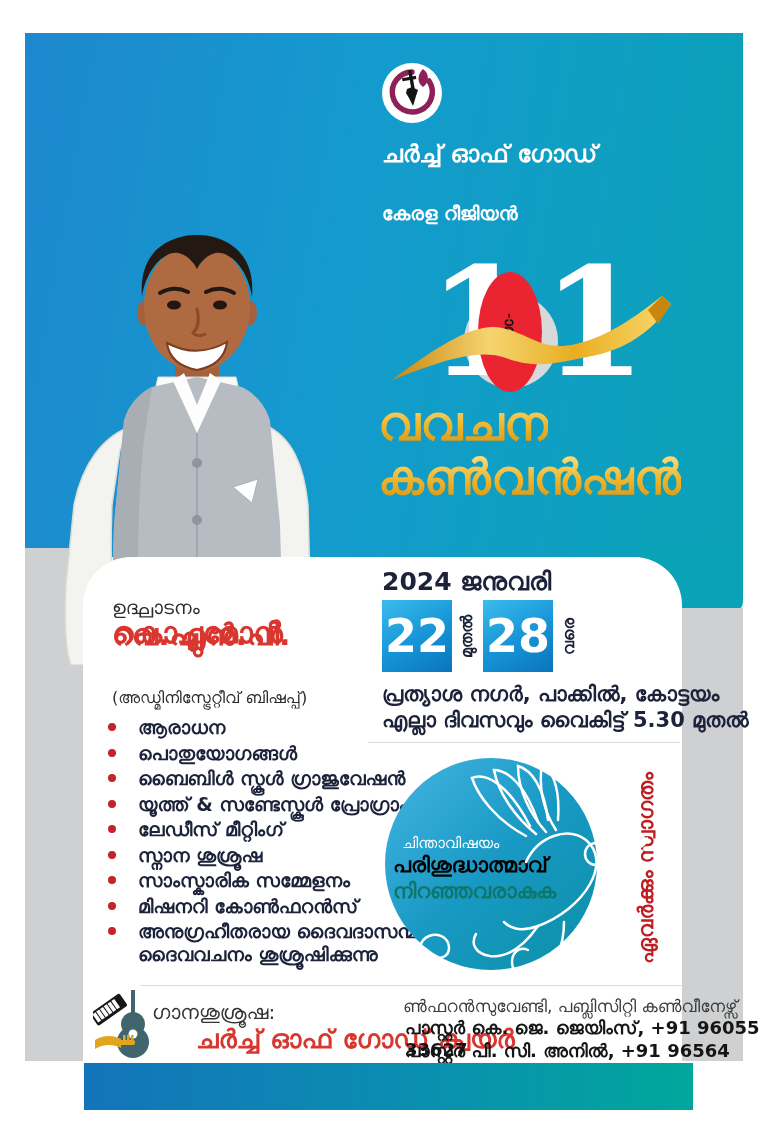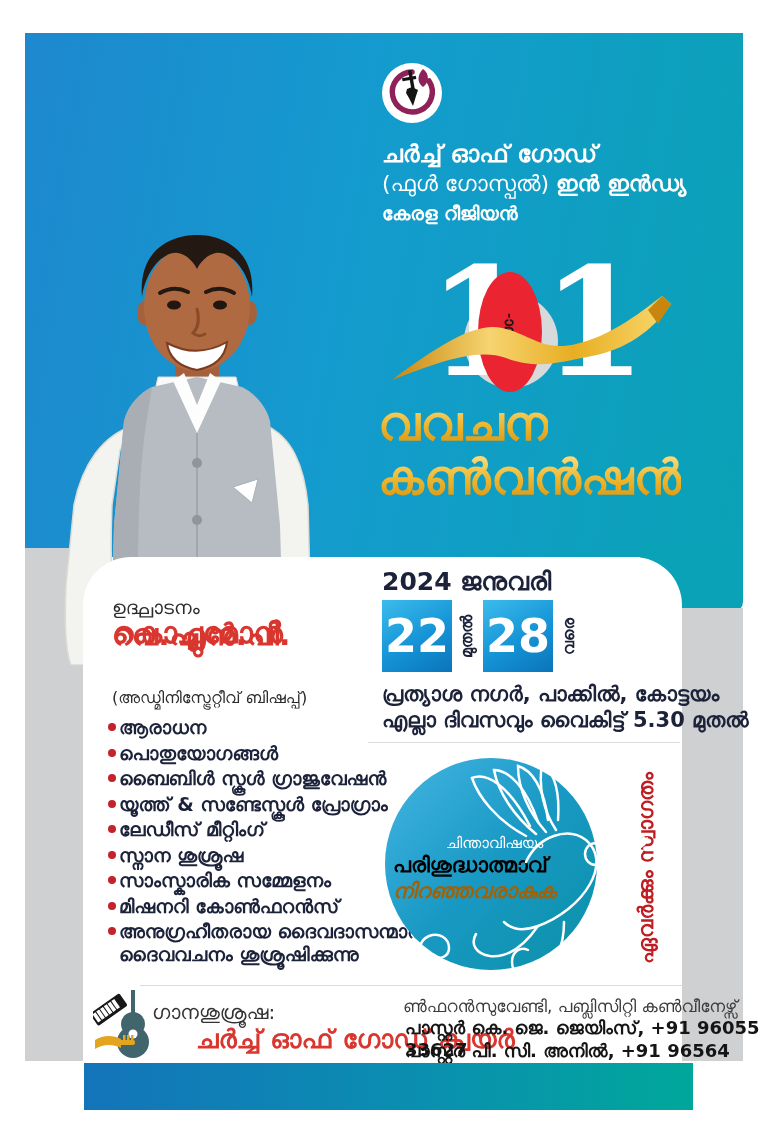--- a/index.html
+++ b/index.html
@@ -62,30 +62,30 @@
   .sep-b{left:140px;top:985px;width:542px;height:1px;background:#dcdcdc;z-index:5;}
 
   
   .inaug-label{left:112px;top:596px;font-size:19px;color:#2b2b2b;z-index:5;}
   .inaug-n1{left:112px;top:617px;font-size:30px;font-weight:700;color:#d8362e;z-index:5;}
   .inaug-n2{left:112px;top:615px;font-size:30px;font-weight:700;color:#d8362e;z-index:5;}
   .inaug-des{left:112px;top:688px;font-size:16px;color:#2b2b2b;z-index:5;}
 
   
   .program{left:108px;top:716px;margin:0;padding:0;list-style:none;z-index:5;position:absolute;}
-  .pitem{display:flex;gap:3px;margin:0 0 3px 0;}
+  .pitem{display:flex;gap:22px;margin:0 0 3px 0;}
   .bullet{flex:0 0 8px;width:8px;height:8px;border-radius:50%;background:#c4232b;margin-top:7px;}
   .ptext{font-size:19px;font-weight:700;color:#1b2239;line-height:22.5px;white-space:pre-line;}
 
   
   .circle{left:385px;top:758px;width:212px;height:212px;border-radius:50%;z-index:5;
     background:linear-gradient(135deg,#45b5e3 0%,#1899c4 50%,#0b90a6 100%);}
-  .t-label{left:402px;top:834px;font-size:15px;color:#ffffff;z-index:6;margin-left:44px;}
+  .t-label{left:402px;top:834px;font-size:15px;color:#ffffff;z-index:6;}
   .t1{left:393px;top:853px;font-size:21px;font-weight:700;color:#000000;z-index:6;}
-  .t2{left:393px;top:879px;font-size:21px;font-weight:700;color:#a16207;z-index:6;font-style:italic;}
+  .t2{left:393px;top:879px;font-size:21px;font-weight:700;color:#0f766e;z-index:6;}
   .dove{left:468px;top:762px;width:180px;height:225px;z-index:6;}
   .flourish{left:395px;top:928px;width:85px;height:55px;z-index:6;}
   .welcome{left:630px;top:765px;width:32px;height:205px;z-index:5;
     display:flex;align-items:center;justify-content:center;}
   .welcome span{transform:rotate(-90deg);white-space:nowrap;font-size:21px;font-weight:700;color:#c01d22;}
 
   
   .music-icon{left:93px;top:988px;width:62px;height:72px;z-index:5;}
   .music-label{left:152px;top:1000px;font-size:20px;color:#333333;z-index:5;}
   .choir{left:196px;top:1024px;font-size:26px;font-weight:700;color:#d8362e;z-index:5;}
@@ -135,21 +135,20 @@
     <circle cx="30" cy="30" r="30" fill="#ffffff"></circle>
     <path d="M30,9 A20,20 0 1 0 47,18" stroke="#8e2158" stroke-width="5.5" fill="none" stroke-linecap="round"></path>
     <path d="M41,6 C35,12 35,20 41,24 C47,20 48,11 41,6 Z" fill="#8e2158"></path>
     <g transform="rotate(-10 30 20)">
       <rect x="28.3" y="7" width="3.4" height="26" fill="#141414"></rect>
       <rect x="21" y="13.5" width="14" height="3.2" fill="#141414"></rect>
     </g>
     <path d="M25,26 L30,24 L36,27 L34,33 L31,43 L27,35 L24,30 Z" fill="#141414"></path>
   </svg>
   <div class="abs org org1 content">ചർച്ച് ഓഫ് ഗോഡ്</div>
-  <div class="abs org org2 content"><span>(ഫുൾ ഗോസ്പൽ) </span><b>ഇൻ ഇൻഡ്യ</b></div>
   <div class="abs org org3 content">കേരള റീജിയൻ</div>
 
   <div class="abs anniv content">
     <div class="disc"></div>
     <span class="digit d1">1</span>
     <span class="digit d3">1</span>
     <div class="zero">
       <span>-ാമത്</span>
     </div>
     <svg class="ribbon" viewBox="0 0 340 150">

